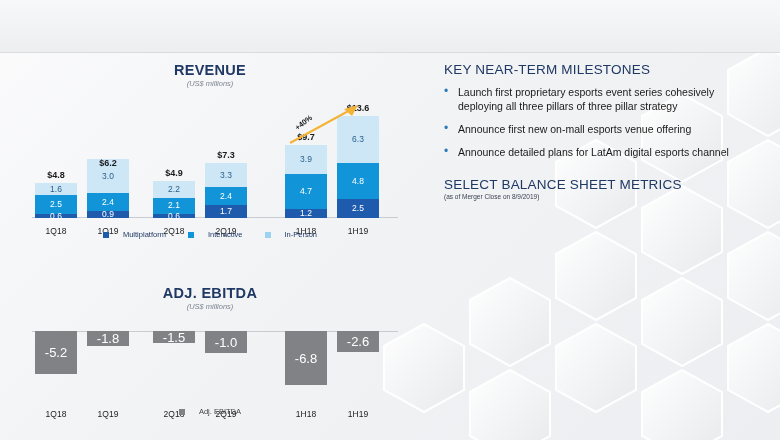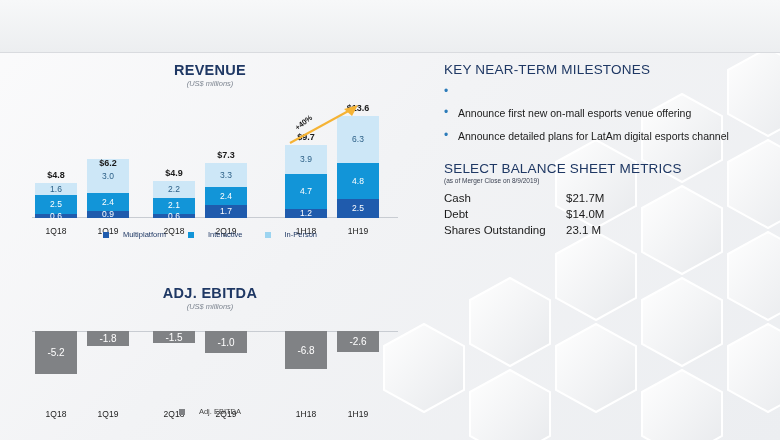--- a/index.html
+++ b/index.html
@@ -194,21 +194,21 @@
   .ebit-group { position: absolute; top: 12px; width: 48px; }
   .ebit-bar {
     position: absolute;
     top: 0;
     left: 3px;
     width: 42px;
     background: #808285;
     display: flex;
     align-items: center;
     justify-content: center;
-    font-size: 10px;
+    font-size: 13px;
     color: #ffffff;
   }
   .ebit-cat {
     position: absolute;
     top: 78px;
     width: 100%;
     text-align: center;
     font-size: 8.5px;
     color: #222;
   }
@@ -401,21 +401,21 @@
         </div>
         <div class="ebit-group" style="left: 140px;">
           <div class="ebit-bar" style="height: 12.4px; background: rgb(128, 130, 133);">-1.5</div>
           <div class="ebit-cat">2Q18</div>
         </div>
         <div class="ebit-group" style="left: 192px;">
           <div class="ebit-bar" style="height: 22px; background: rgb(128, 130, 133);">-1.0</div>
           <div class="ebit-cat">2Q19</div>
         </div>
         <div class="ebit-group" style="left: 272px;">
-          <div class="ebit-bar" style="height: 38px; background: rgb(128, 130, 133);">-6.8</div>
+          <div class="ebit-bar" style="height: 54px; background: rgb(128, 130, 133);">-6.8</div>
           <div class="ebit-cat">1H18</div>
         </div>
         <div class="ebit-group" style="left: 324px;">
           <div class="ebit-bar" style="height: 21.4933px; background: rgb(128, 130, 133);">-2.6</div>
           <div class="ebit-cat">1H19</div>
         </div>
       </div>
 
     <div id="ebit-legend">
       <span class="legend-item">
@@ -425,45 +425,32 @@
     </div>
   </div>
 
   <div id="right-col">
 
     <div class="section-head">KEY NEAR-TERM MILESTONES</div>
 
     <div id="milestones">
       <div class="bullet-row">
         <span class="bullet-dot">•</span>
+        <span class="bullet-text">Launch first proprietary esports event series cohesively deploying all three pillars of three pillar strategy</span>
       </div>
       <div class="bullet-row">
         <span class="bullet-dot">•</span>
         <span class="bullet-text">Announce first new on-mall esports venue offering</span>
       </div>
       <div class="bullet-row">
         <span class="bullet-dot">•</span>
         <span class="bullet-text">Announce detailed plans for LatAm digital esports channel</span>
       </div>
     </div>
 
     <div id="balance-section">
       <div class="section-head">SELECT BALANCE SHEET METRICS</div>
       <div class="section-sub">(as of Merger Close on 8/9/2019)</div>
 
-      <div id="metrics-table">
-        <div class="metric-row">
-          <span class="metric-label">Cash</span>
-          <span class="metric-value">$21.7M</span>
-        </div>
-        <div class="metric-row">
-          <span class="metric-label">Debt</span>
-          <span class="metric-value">$14.0M</span>
-        </div>
-        <div class="metric-row">
-          <span class="metric-label">Shares Outstanding</span>
-          <span class="metric-value">23.1 M</span>
-        </div>
-      </div>
     </div>
 
   </div>
 </div>
 
 </body></html>

